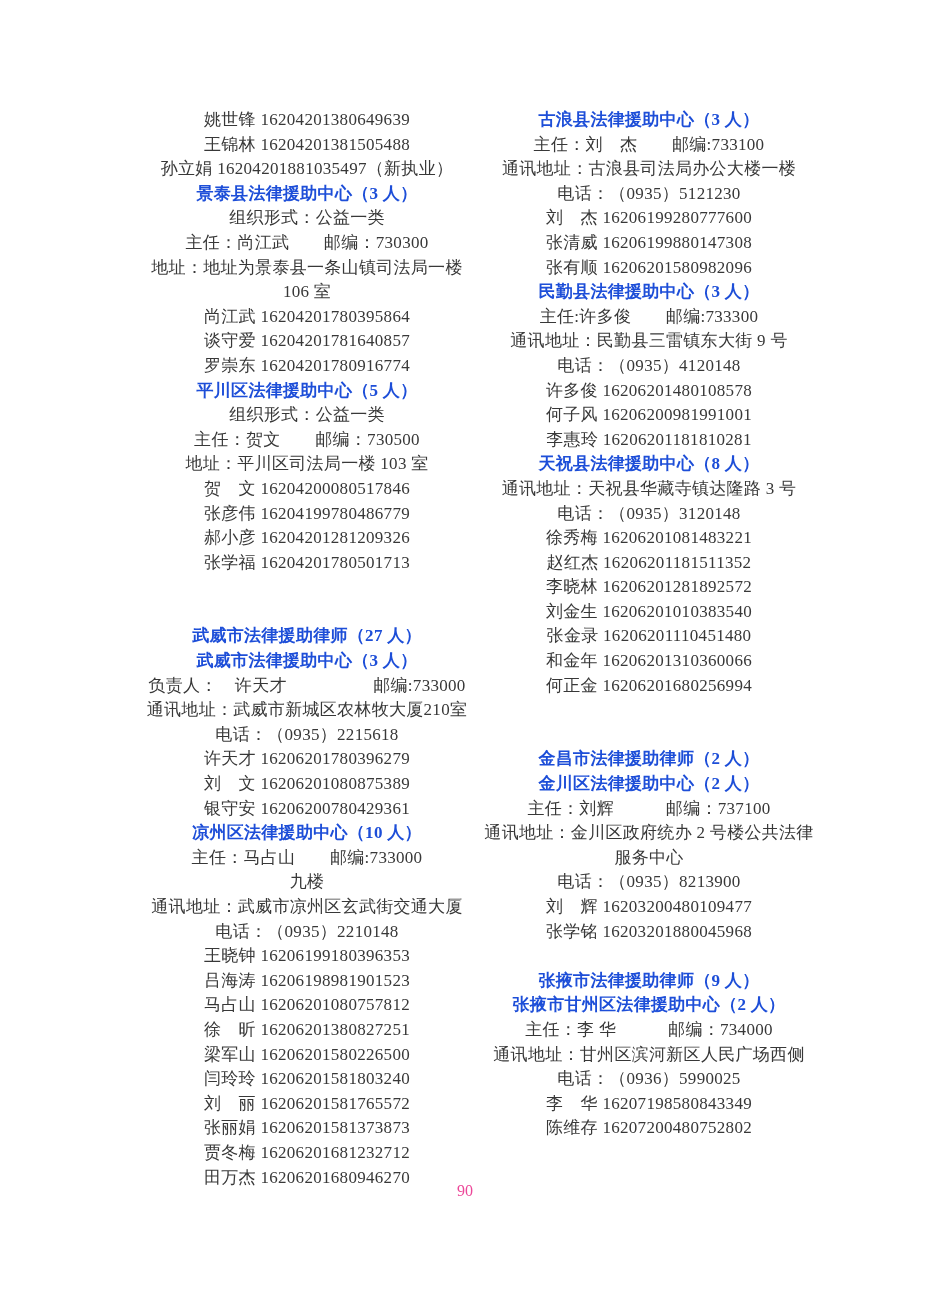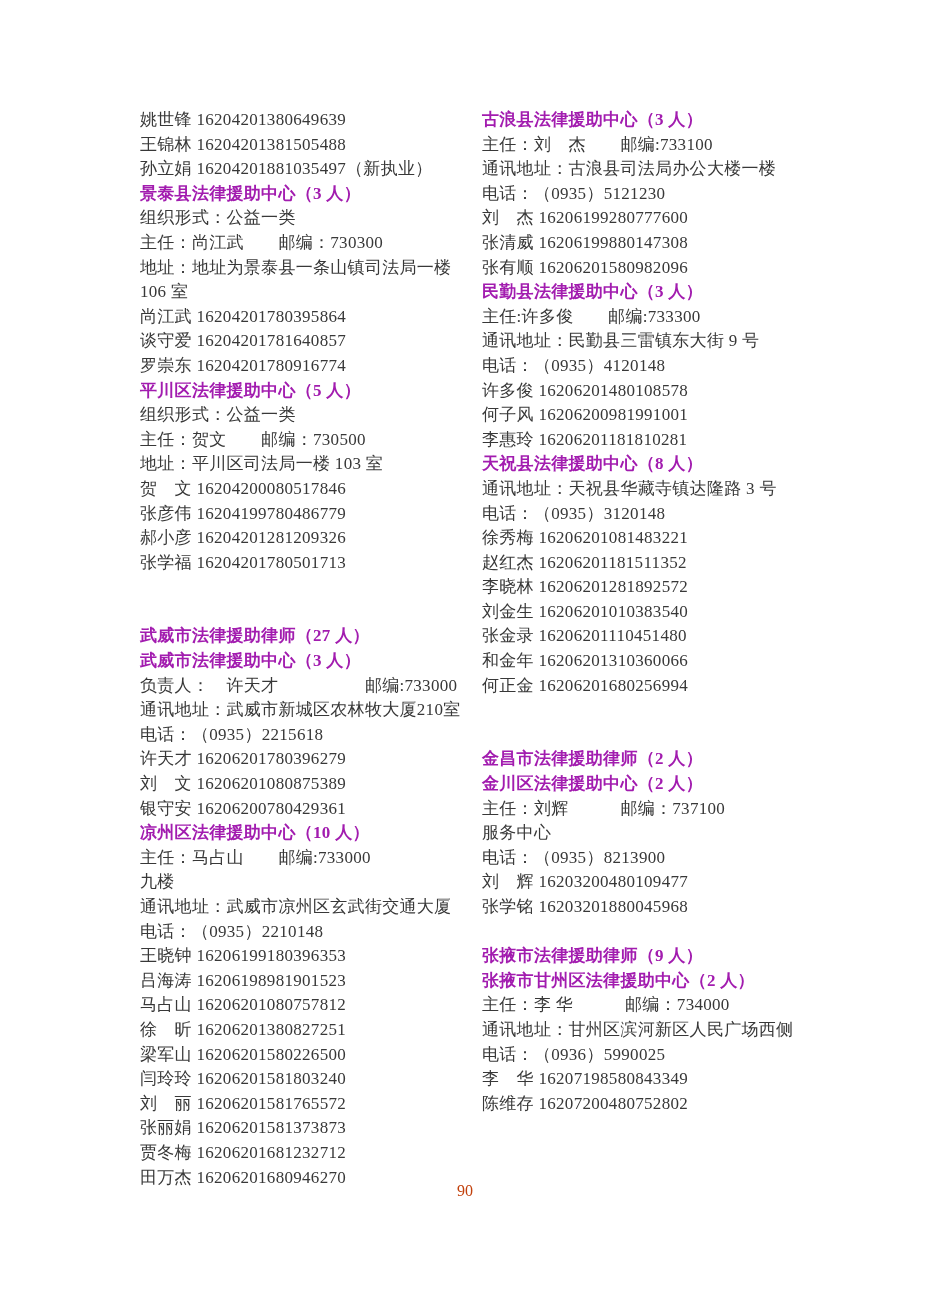--- a/index.html
+++ b/index.html
@@ -18,43 +18,44 @@
     overflow: hidden;
   }
   .columns {
     position: absolute;
     top: 108px;
     left: 140px;
     display: flex;
   }
   .col {
     width: 334px;
+    text-align: center;
   }
   .col.right {
     margin-left: 8px;
   }
   .line {
     height: 24.6px;
     line-height: 24.6px;
     font-size: 17px;
     white-space: pre;
     letter-spacing: 0.3px;
   }
   .line.bold {
     font-weight: bold;
-    color: #a21caf;
+    color: #1d4ed8;
   }
   .footer {
     position: absolute;
     top: 1182px;
     left: 0;
     width: 100%;
     text-align: center;
     font-size: 16px;
-    color: #c2410c;
+    color: #ec4899;
   }
 </style>
 </head>
 <body>
 
 <div class="sheet">
   <div class="columns">
     <div class="col left">
         <div class="line">姚世锋 16204201380649639</div>
         <div class="line">王锦林 16204201381505488</div>
@@ -124,20 +125,21 @@
         <div class="line">李晓林 16206201281892572</div>
         <div class="line">刘金生 16206201010383540</div>
         <div class="line">张金录 16206201110451480</div>
         <div class="line">和金年 16206201310360066</div>
         <div class="line">何正金 16206201680256994</div>
         <div class="line blank">&nbsp;</div>
         <div class="line blank">&nbsp;</div>
         <div class="line bold">金昌市法律援助律师（2 人）</div>
         <div class="line bold">金川区法律援助中心（2 人）</div>
         <div class="line">主任：刘辉　　　邮编：737100</div>
+        <div class="line">通讯地址：金川区政府统办 2 号楼公共法律</div>
         <div class="line">服务中心</div>
         <div class="line">电话：（0935）8213900</div>
         <div class="line">刘　辉 16203200480109477</div>
         <div class="line">张学铭 16203201880045968</div>
         <div class="line blank">&nbsp;</div>
         <div class="line bold">张掖市法律援助律师（9 人）</div>
         <div class="line bold">张掖市甘州区法律援助中心（2 人）</div>
         <div class="line">主任：李 华　　　邮编：734000</div>
         <div class="line">通讯地址：甘州区滨河新区人民广场西侧</div>
         <div class="line">电话：（0936）5990025</div>

